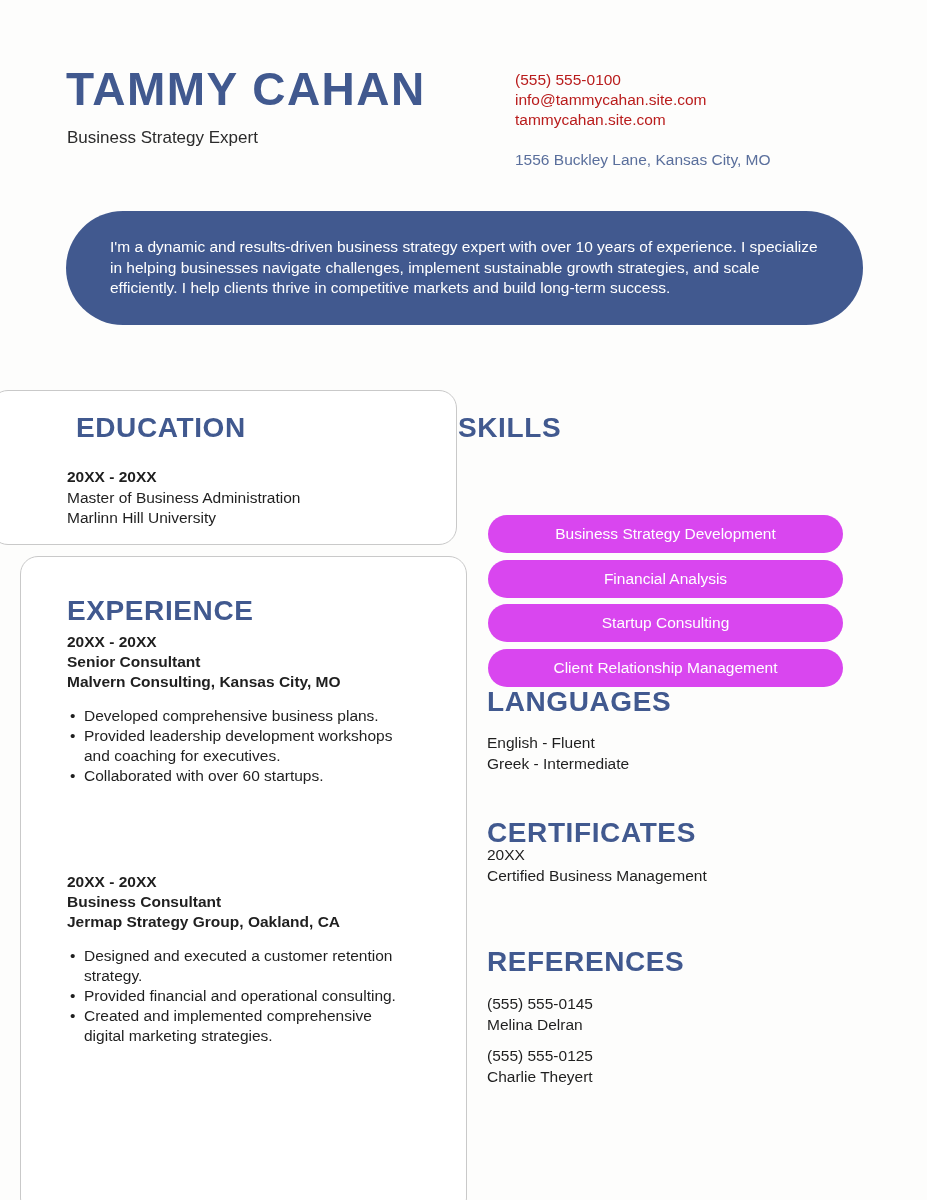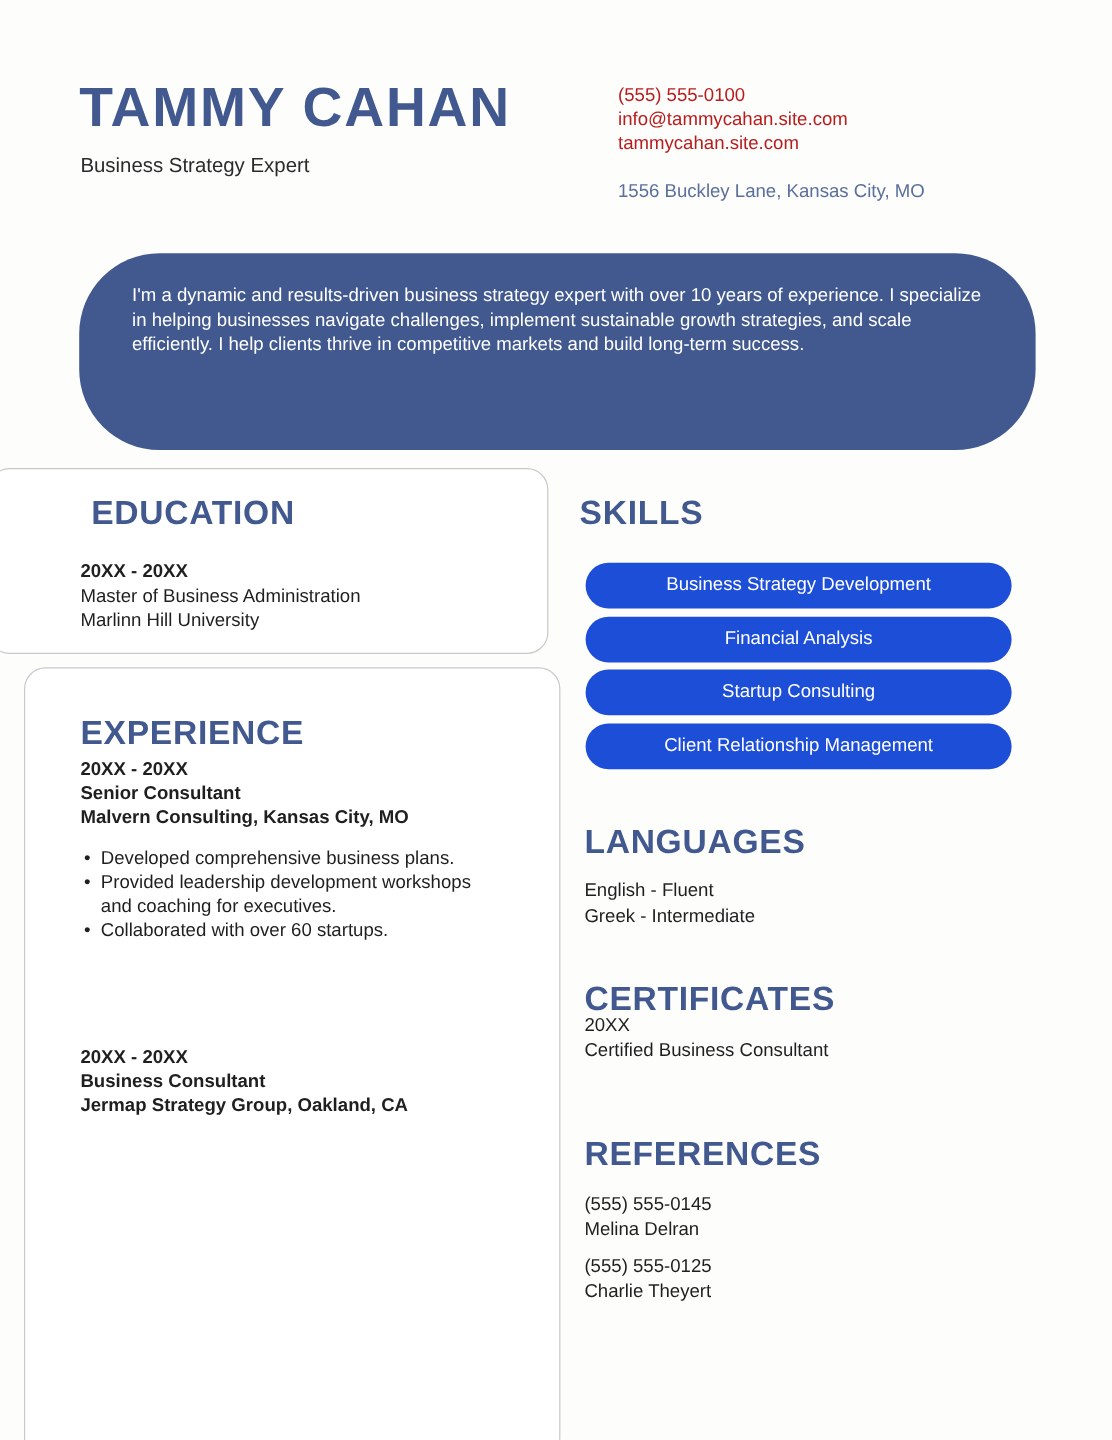--- a/index.html
+++ b/index.html
@@ -58,21 +58,21 @@
     font-size: 15.5px;
     color: #5a6f9c;
   }
 
   
   .summary {
     position: absolute;
     left: 66px;
     top: 211px;
     width: 797px;
-    height: 164px;
+    height: 114px;
     background: #41598f;
     border-radius: 67px;
     box-sizing: border-box;
     padding: 26px 44px 0 44px;
   }
   .summary p {
     margin: 0;
     color: #ffffff;
     font-size: 15.5px;
     line-height: 20.5px;
@@ -158,37 +158,38 @@
   }
   .exp-list li::before {
     content: "•";
     position: absolute;
     left: -14px;
     top: 0;
     color: #1f1f1f;
   }
 
   
-  .skills-title { position: absolute; left: 483px; top: 412px; }
+  .skills-title { position: absolute; left: 458px; top: 412px; }
   .lang-title { position: absolute; left: 487px; top: 686px; }
   .cert-title { position: absolute; left: 487px; top: 817px; }
   .ref-title { position: absolute; left: 487px; top: 946px; }
 
   .skill-pill {
     position: absolute;
     left: 488px;
     height: 38px;
-    background: #1d4ed8;
+    background: #d946ef;
     border-radius: 19px;
     color: #ffffff;
     font-size: 15.5px;
     display: flex;
     align-items: center;
     justify-content: center;
     box-sizing: border-box;
+    margin-top: 46px;
   }
   .skill-0 { top: 469px; width: 355px; }
   .skill-1 { top: 514px; width: 355px; }
   .skill-2 { top: 558px; width: 355px; }
   .skill-3 { top: 603px; width: 355px; }
 
   .right-body {
     position: absolute;
     left: 487px;
     font-size: 15.5px;
@@ -242,38 +243,43 @@
       <li>Collaborated with over 60 startups.</li>
     </ul>
   </div>
 
   <div class="exp-block exp-block-2">
     <div class="exp-head">
       <div>20XX - 20XX</div>
       <div>Business Consultant</div>
       <div>Jermap Strategy Group, Oakland, CA</div>
     </div>
+    <ul class="exp-list">
+      <li>Designed and executed a customer retention strategy.</li>
+      <li>Provided financial and operational consulting.</li>
+      <li>Created and implemented comprehensive digital marketing strategies.</li>
+    </ul>
   </div>
 
   <h2 class="section-title skills-title">SKILLS</h2>
   <div class="skill-pill skill-0">Business Strategy Development</div>
   <div class="skill-pill skill-1">Financial Analysis</div>
   <div class="skill-pill skill-3">Client Relationship Management</div>
   <div class="skill-pill skill-2">Startup Consulting</div>
 
   <h2 class="section-title lang-title">LANGUAGES</h2>
   <div class="right-body lang-body">
     <div>English - Fluent</div>
     <div>Greek - Intermediate</div>
   </div>
 
   <h2 class="section-title cert-title">CERTIFICATES</h2>
   <div class="right-body cert-body">
     <div>20XX</div>
-    <div>Certified Business Consultant</div>
+    <div>Certified Business Management</div>
   </div>
 
   <h2 class="section-title ref-title">REFERENCES</h2>
   <div class="right-body ref-body-1">
     <div>(555) 555-0145</div>
     <div>Melina Delran</div>
   </div>
   <div class="right-body ref-body-2">
     <div>(555) 555-0125</div>
     <div>Charlie Theyert</div>

